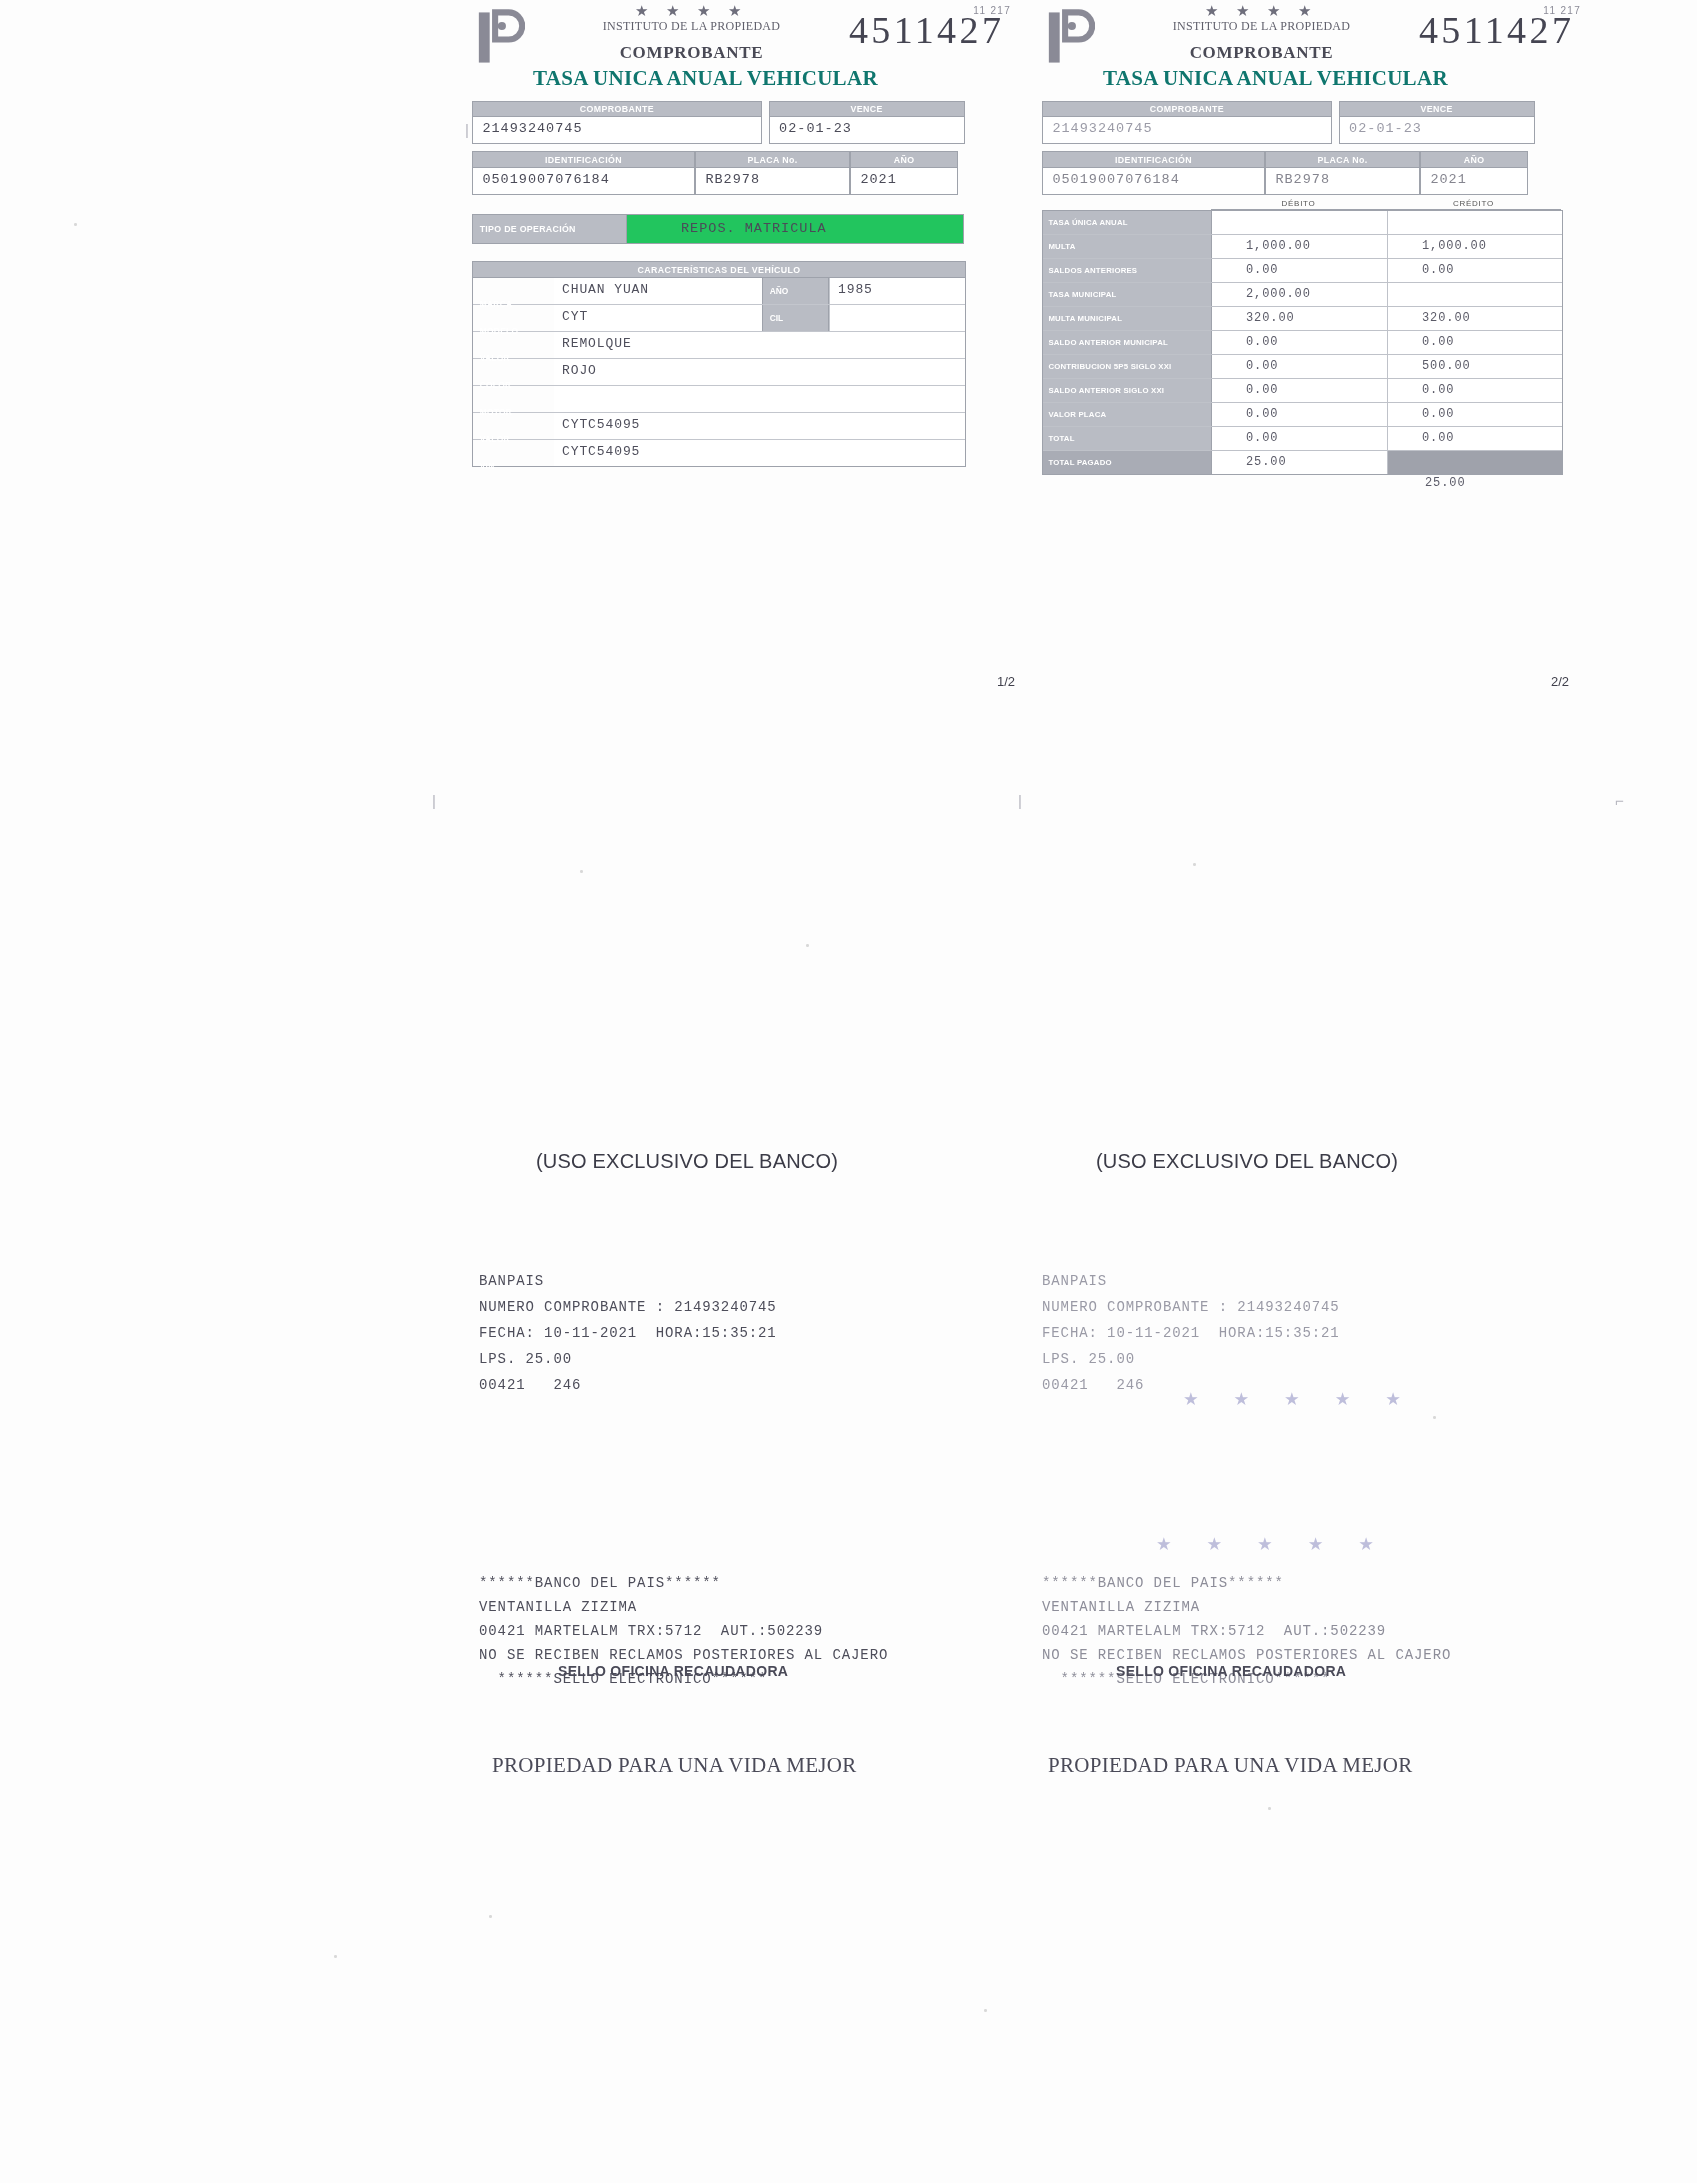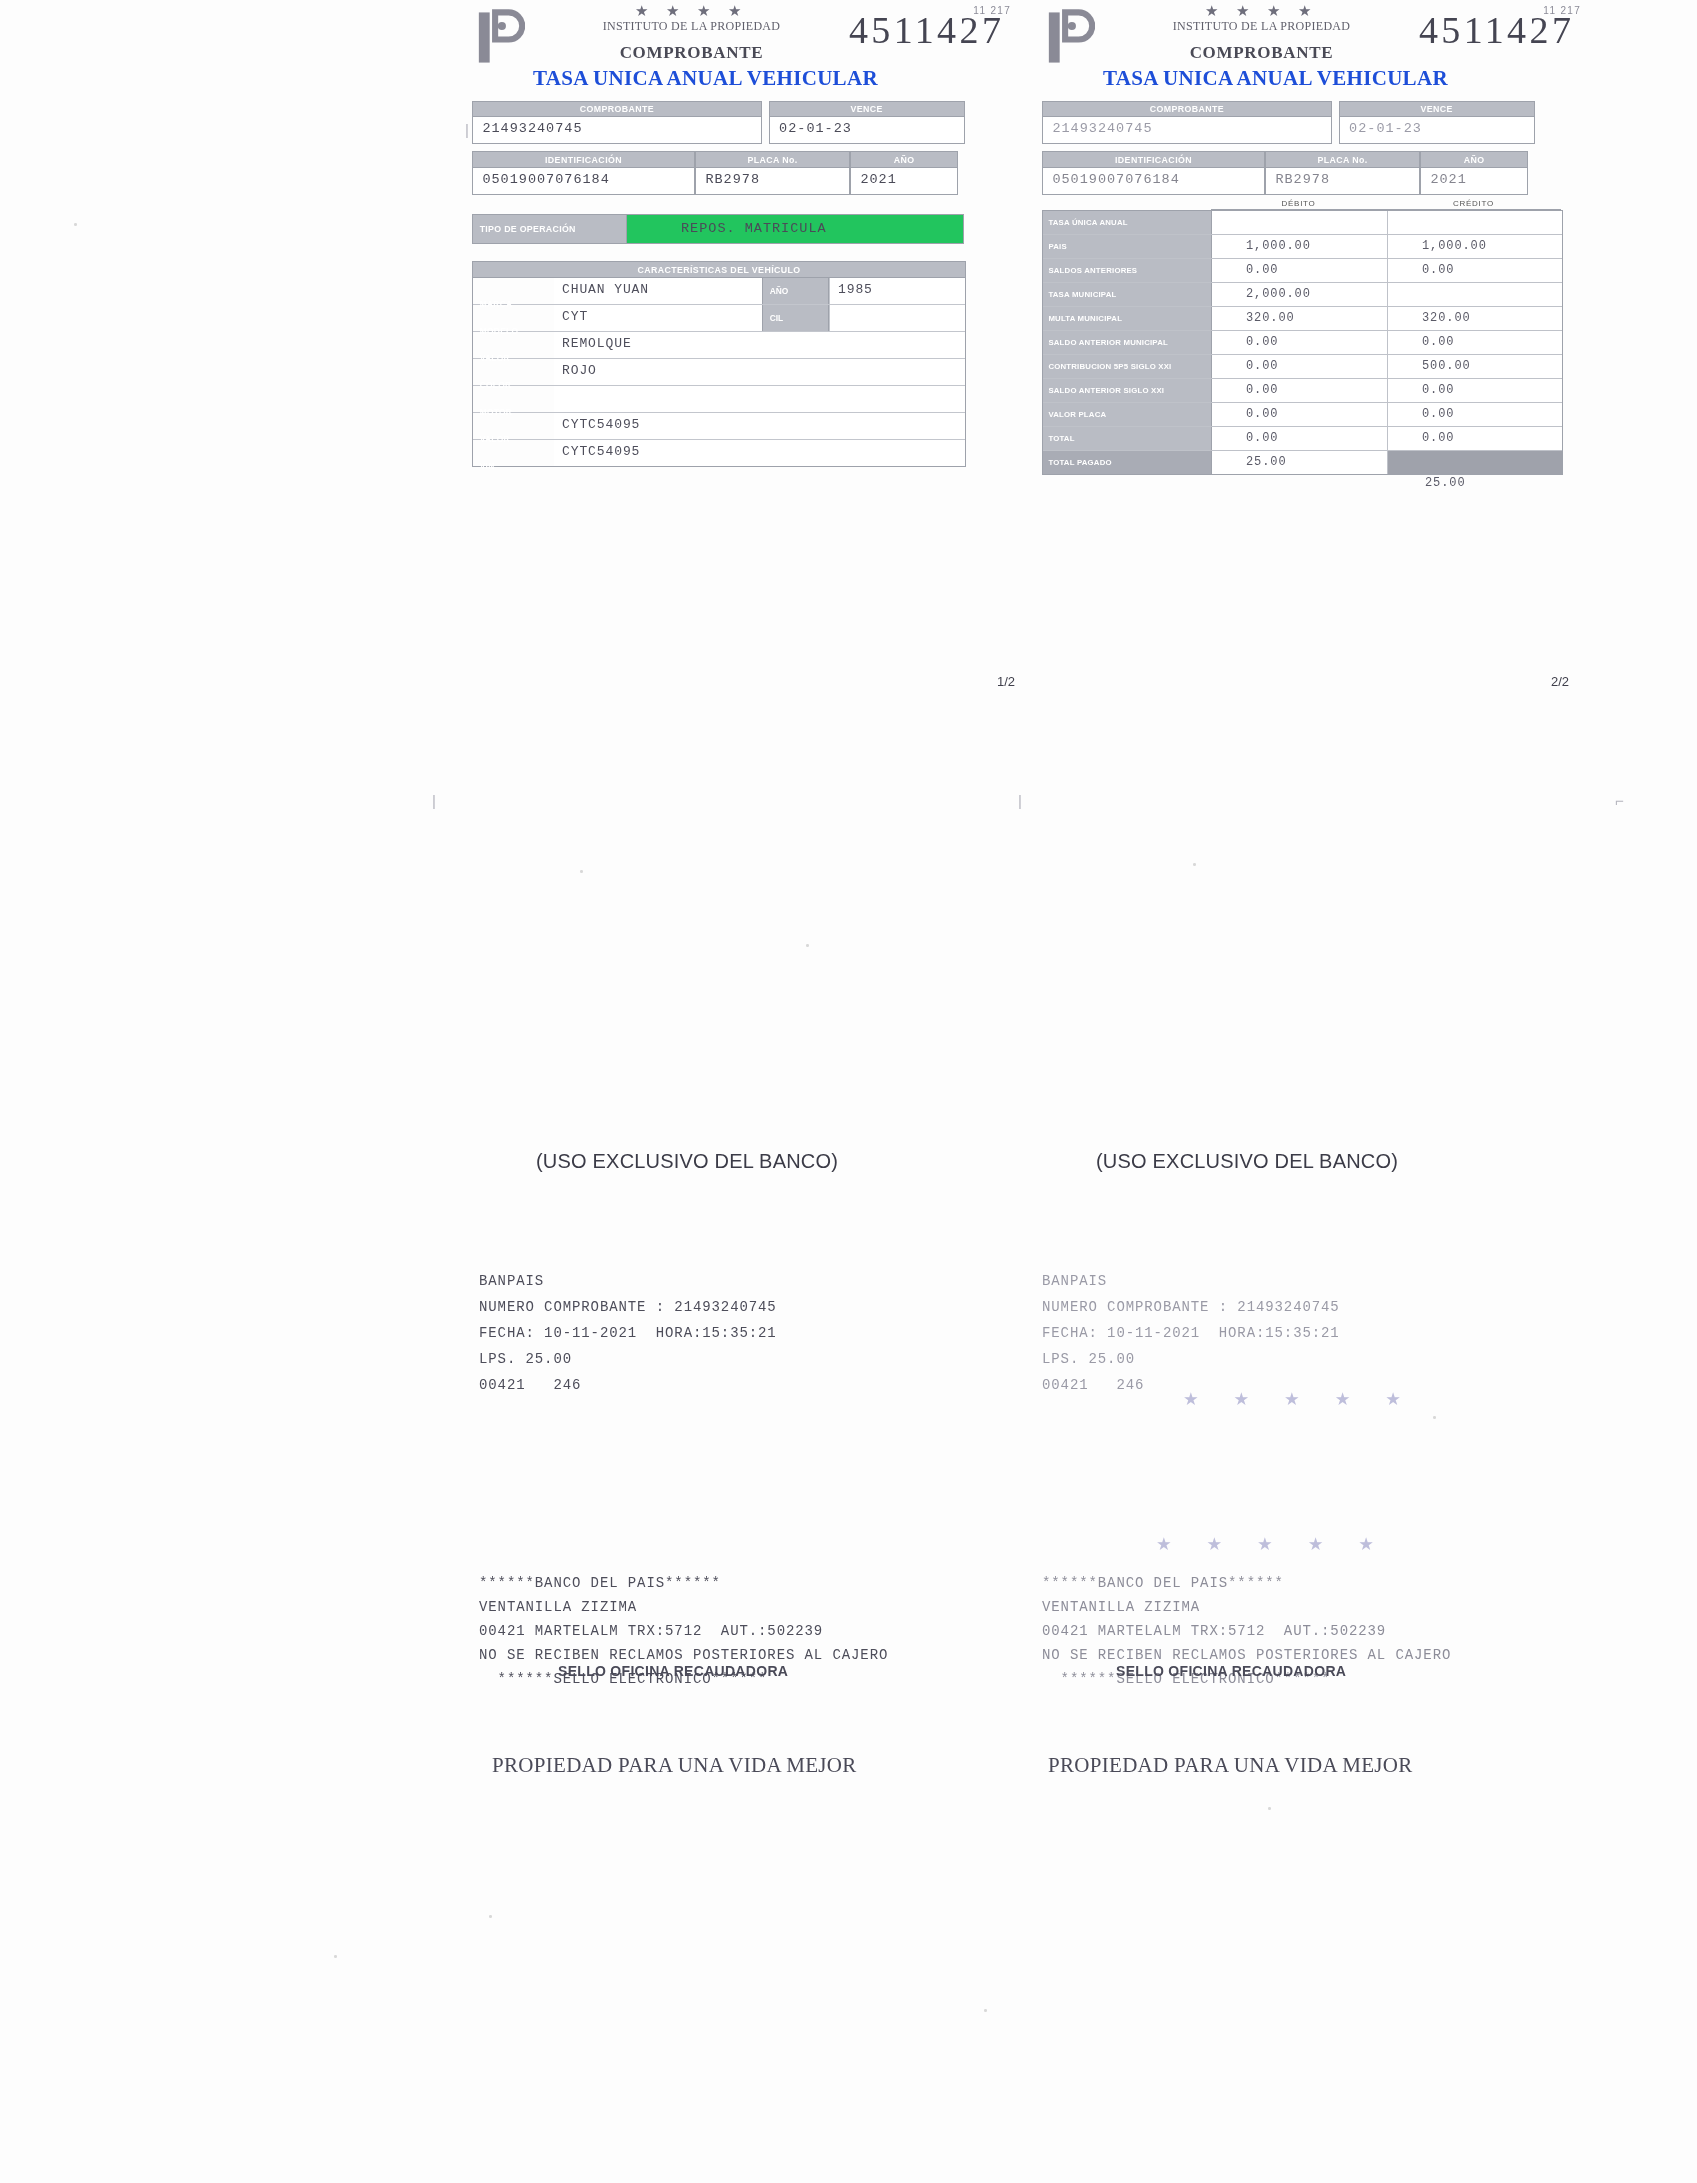--- a/index.html
+++ b/index.html
@@ -76,21 +76,21 @@
     letter-spacing: 0.7px;
     margin-top: 9.4px;
     color: #4a4a56;
   }
   .tuav {
     font-family: "Liberation Serif", serif;
     font-weight: bold;
     font-size: 21px;
     letter-spacing: 0.3px;
     margin-top: 2.7px;
-    color: #1d4ed8;
+    color: #0f766e;
     white-space: nowrap;
   }
   .folio {
     position: absolute;
     right: 6.7px; top: 8px;
     font-family: "Liberation Serif", serif;
     font-size: 38px;
     letter-spacing: 3.4px;
     color: #454552;
     white-space: nowrap;
@@ -557,21 +557,21 @@
           <div class="amt-lbl">TASA ÚNICA ANUAL</div>
           <div class="amt-deb">
               <span class="amt-num"></span>
             </div>
           <div class="amt-cre">
               <span class="amt-num"></span>
             </div>
         </div>
 
         <div class="amt-row">
-          <div class="amt-lbl">PAIS</div>
+          <div class="amt-lbl">MULTA</div>
           <div class="amt-deb">
               <span class="amt-num">1,000.00</span>
             </div>
           <div class="amt-cre">
               <span class="amt-num">1,000.00</span>
             </div>
         </div>
 
         <div class="amt-row">
           <div class="amt-lbl">SALDOS ANTERIORES</div>

